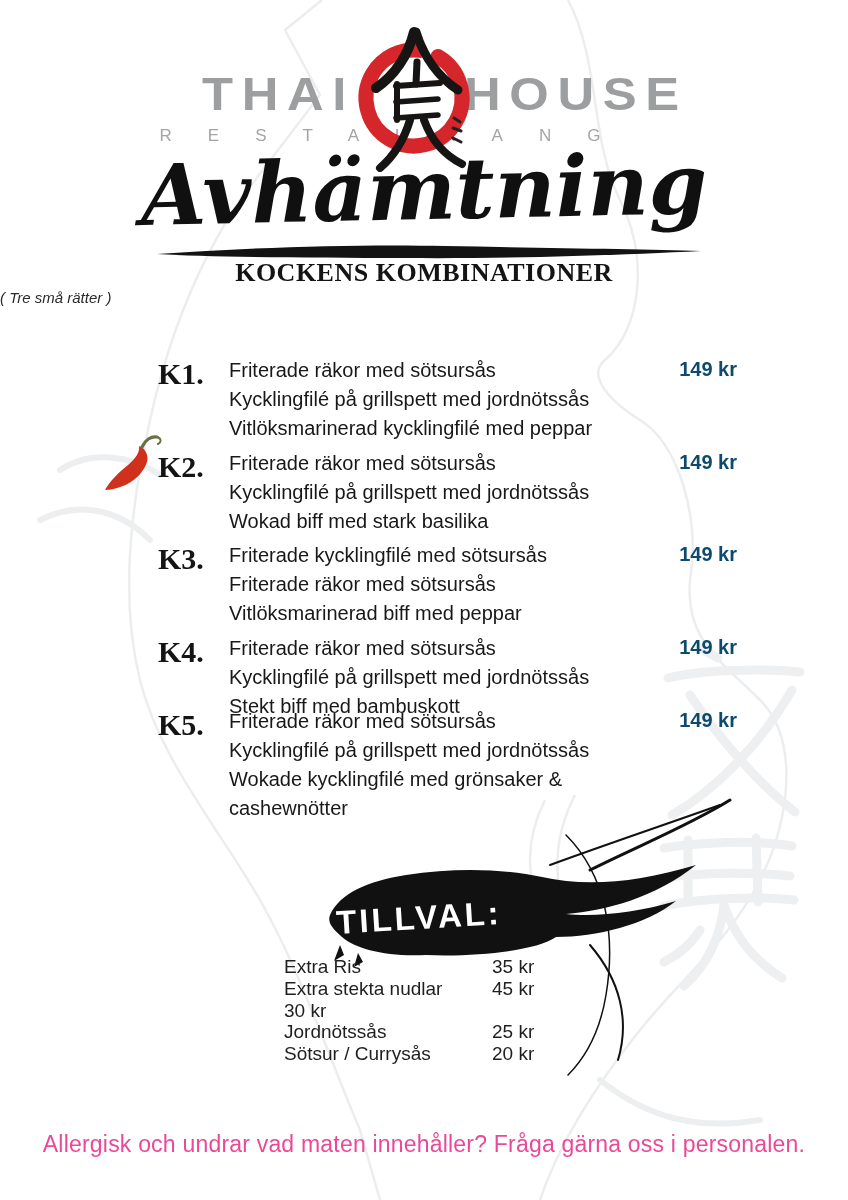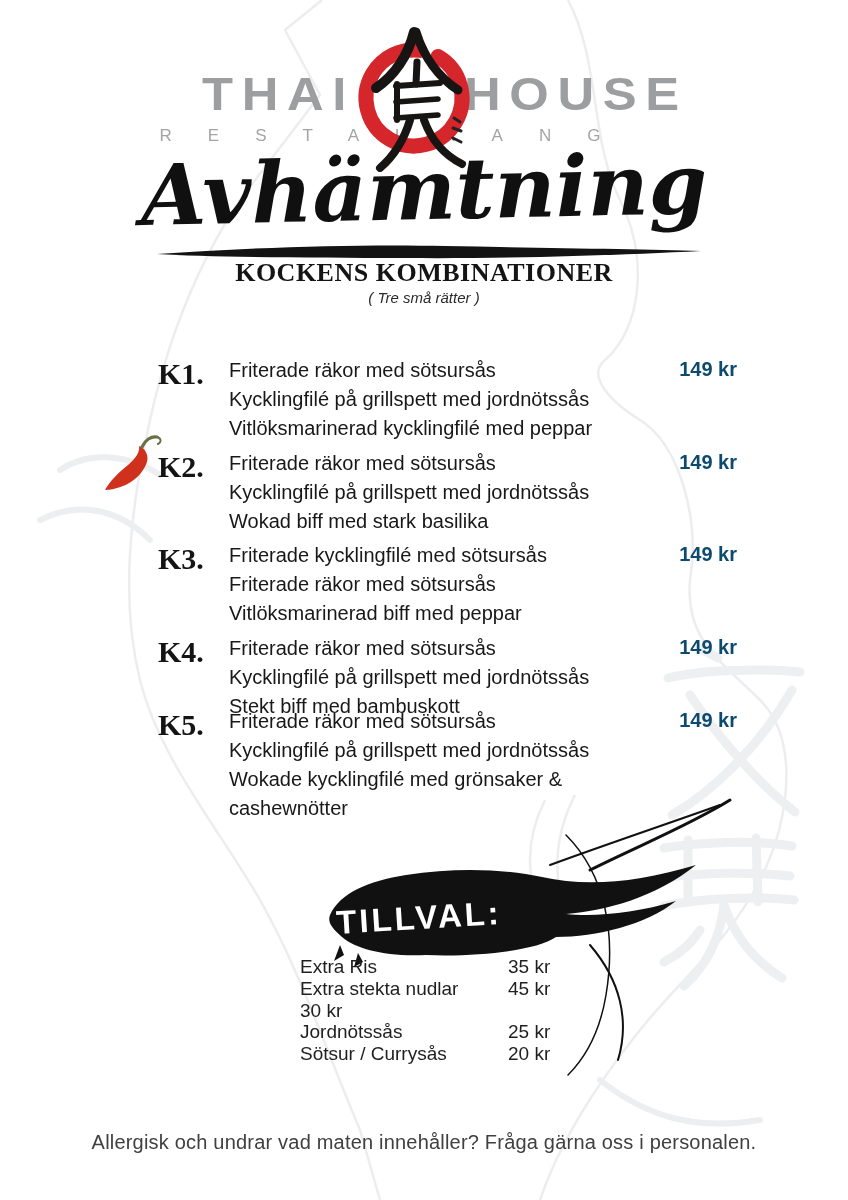--- a/index.html
+++ b/index.html
@@ -21,44 +21,44 @@
   .restaurang{position:absolute;left:0;top:126px;width:760px;text-align:center;
     font-size:17px;font-weight:400;letter-spacing:36px;text-indent:36px;color:#a2a4a6;z-index:2;}
 
   
   .script-title{position:absolute;left:0;top:148px;width:848px;text-align:center;
     font-family:"DejaVu Serif",serif;font-style:italic;font-weight:700;font-size:84px;
     line-height:1;color:#101010;transform:rotate(-1.2deg);z-index:2;}
   .underline{position:absolute;left:145px;top:241px;width:565px;height:22px;z-index:2;}
   .section-title{position:absolute;left:0;top:258px;width:848px;text-align:center;
     font-family:"Liberation Serif",serif;font-weight:700;font-size:26px;letter-spacing:.5px;color:#141414;z-index:2;}
-  .section-sub{position:absolute;left:0;top:289px;width:848px;text-align:center;
+  .section-sub{position:absolute;left:0;top:289px;width:848px;text-align:left;
     font-style:italic;font-size:15px;color:#2b2b2b;z-index:2;}
 
   
   .combo{position:absolute;left:0;width:848px;height:92px;z-index:2;}
   .combo-id{position:absolute;left:158px;top:1px;font-family:"Liberation Serif",serif;
     font-weight:700;font-size:30px;color:#141414;}
   .combo-lines{position:absolute;left:229px;top:0;width:440px;font-size:20px;line-height:29px;color:#181818;}
   .combo-price{position:absolute;left:597px;top:2px;width:140px;text-align:right;
     font-weight:700;font-size:20px;color:#0c4a6e;}
   .chili{position:absolute;left:100px;top:-18px;width:62px;height:64px;}
 
   
   .tillval-art{position:absolute;left:300px;top:795px;width:460px;height:290px;z-index:1;}
   .tillval-heading{position:absolute;left:336px;top:897px;width:230px;color:#ffffff;
     font-weight:700;font-size:33px;letter-spacing:3px;transform:rotate(-3.5deg);z-index:2;}
   .tillval-list{position:absolute;left:284px;top:956px;width:320px;font-size:19px;line-height:21.8px;color:#1f1f1f;z-index:2;}
-  .tl-row{display:flex;margin-left:16px;}
+  .tl-row{display:flex;}
   .tl-label{width:208px;}
   .tl-price{width:80px;}
 
   
   .footer-note{position:absolute;left:0;top:1131px;width:848px;text-align:center;
-    font-size:20px;letter-spacing:.2px;color:#404040;z-index:2;}
+    font-size:23px;letter-spacing:.2px;color:#ec4899;z-index:2;}
 </style>
 </head>
 <body>
 
 <div class="page">
 
   <svg class="wm" width="848" height="1200" viewBox="0 0 848 1200" aria-hidden="true">
     <g fill="none" stroke="#ebedee" stroke-width="2.5" stroke-linejoin="round">
       <path d="M322,0 L285,30 L320,95 L240,200 C200,260 170,330 150,420 C130,510 120,600 140,680 C160,760 220,830 260,900 C300,970 330,1060 360,1130 L380,1200"></path>
       <path d="M568,0 C600,60 590,140 620,200 C650,260 640,330 605,360 C590,372 600,395 640,420 C680,445 700,520 690,580 C685,640 720,660 760,700 C800,740 790,820 760,880 C730,940 680,980 640,1030 C600,1080 560,1140 540,1200"></path>

